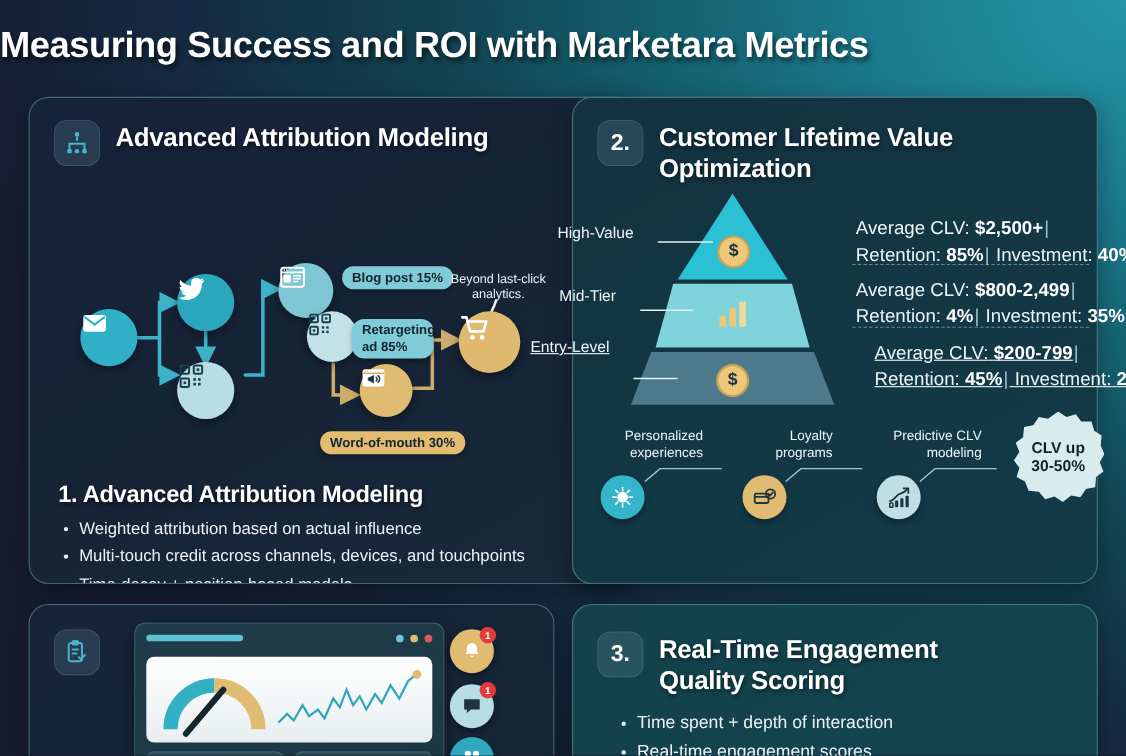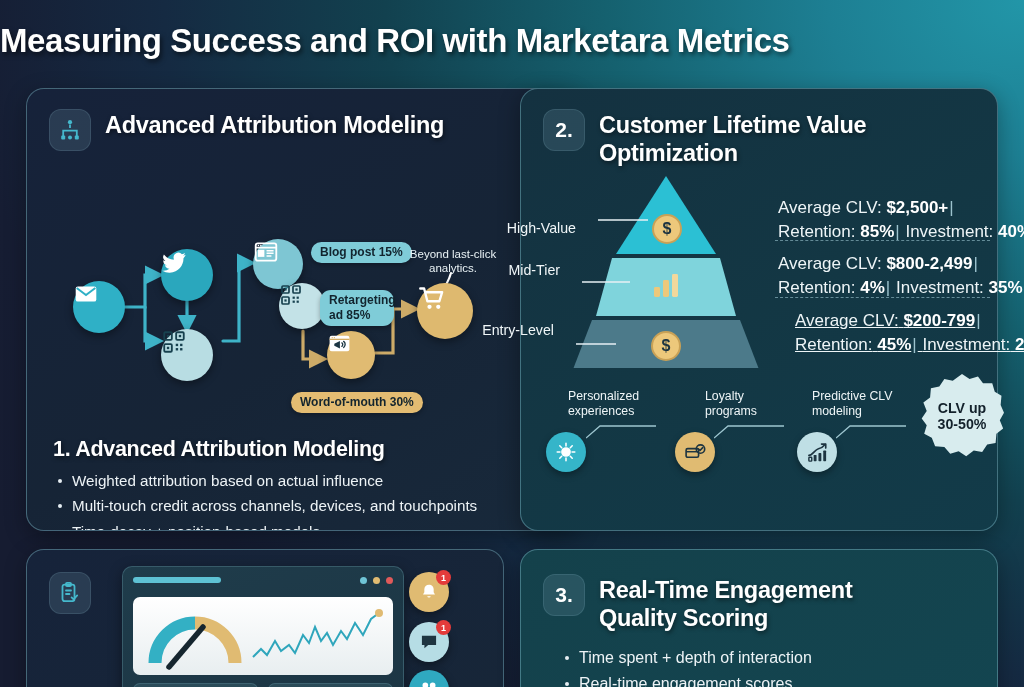--- a/index.html
+++ b/index.html
@@ -166,21 +166,21 @@
   }
   .stat b { color: #ffffff; font-weight: bold; }
   .stat .sep { color: #9cc3ce; padding: 0 1px; }
   .dash {
     position: absolute;
     height: 0;
     border-top: 1px dashed rgba(168,210,220,0.55);
   }
 
   
-  .feat { position: absolute; text-align: left; }
+  .feat { position: absolute; text-align: right; }
   .feat-label {
     color: #eef5f7;
     font-size: 12.3px;
     line-height: 1.2;
     white-space: nowrap;
   }
   .feat-icon {
     position: absolute;
     width: 40px; height: 40px;
     border-radius: 50%;
@@ -448,23 +448,23 @@
                 justify-content:center; color:#1c3340; font-size:16px; font-weight:bold;">$</div>
 
     
     <svg style="position:absolute; left:0; top:0;" width="290" height="200">
       <path d="M78 52 H128" stroke="#e7f1f4" stroke-width="1.4" fill="none"></path>
       <path d="M62 114 H110" stroke="#e7f1f4" stroke-width="1.4" fill="none"></path>
       <path d="M56 176 H96" stroke="#e7f1f4" stroke-width="1.4" fill="none"></path>
     </svg>
   </div>
 
-  <div class="tier-label" style="left:456px; top:220px; width:120px;">High-Value</div>
+  <div class="tier-label" style="left:456px; top:204px; width:120px;">High-Value</div>
   <div class="tier-label" style="left:456px; top:262px; width:104px;">Mid-Tier</div>
-  <div class="tier-label" style="left:440px; top:322px; width:114px;">Entry-Level</div>
+  <div class="tier-label" style="left:440px; top:308px; width:114px;text-decoration:underline;">Entry-Level</div>
 
   <div class="stat" style="left:778px; top:196px;">
     <span>Average CLV:</span>
     <b>$2,500+</b><span class="sep">|</span><br>
     <span>Retention:</span>
     <b>85%</b><span class="sep">|</span>
     <span>Investment:</span>
     <b>40%</b>
   </div>
   <div class="dash" style="left:775px; top:240px; width:215px;"></div>

